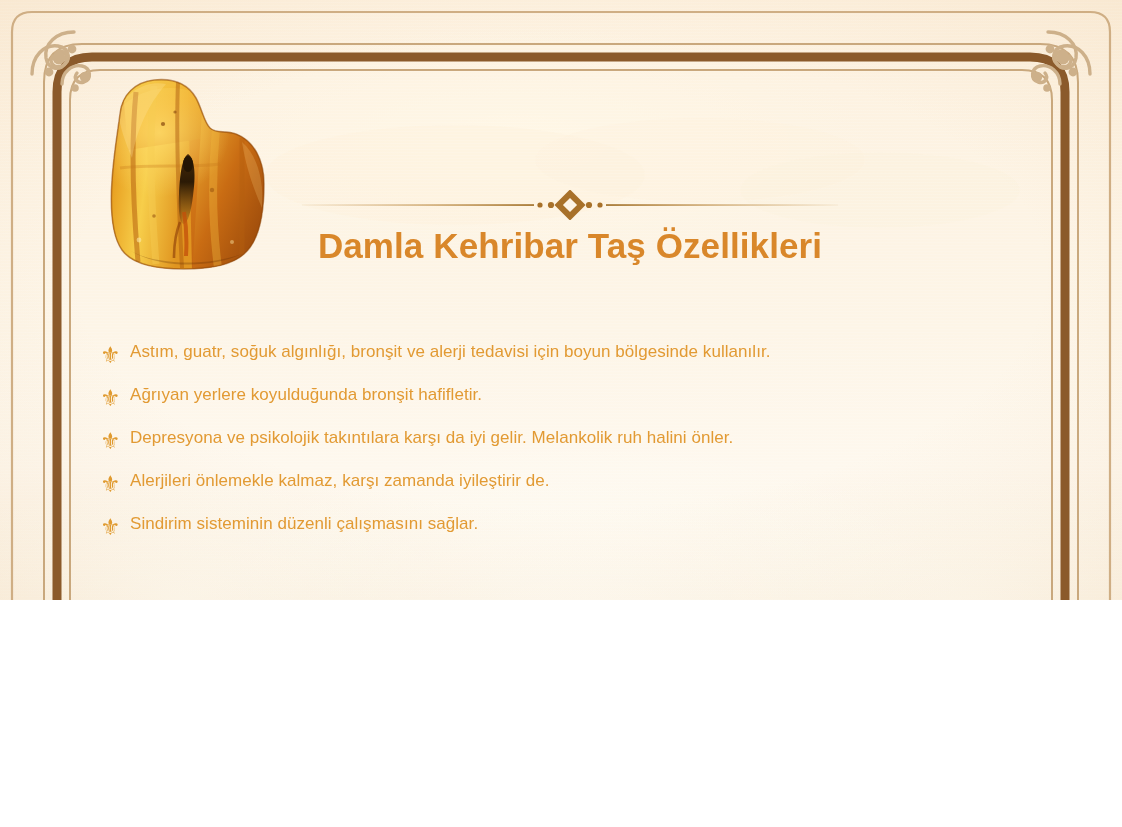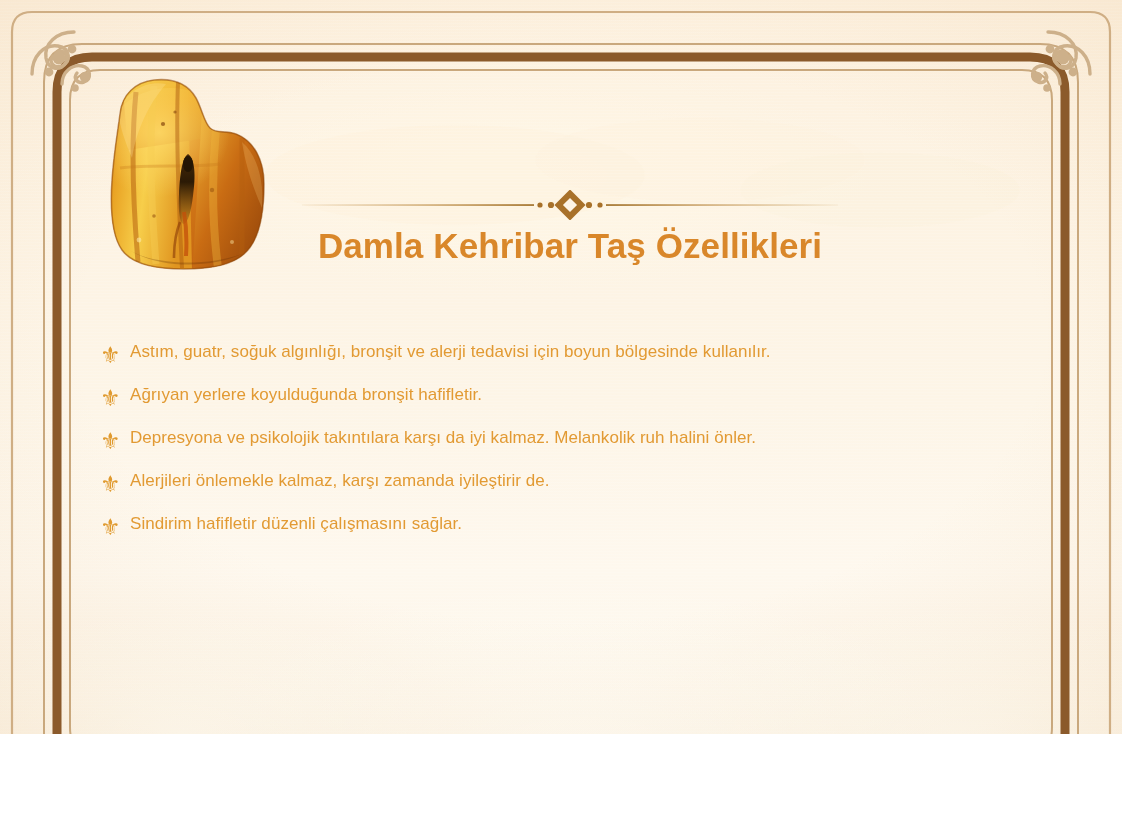--- a/index.html
+++ b/index.html
@@ -8,21 +8,21 @@
     padding: 0;
     background: #ffffff;
   }
   body {
     font-family: "Liberation Sans", sans-serif;
   }
 
   .infographic {
     position: relative;
     width: 1122px;
-    height: 734px;
+    height: 600px;
     overflow: hidden;
     background: #404040;
   }
 
   
   .bg-base {
     position: absolute;
     inset: 0;
     background:
       radial-gradient(ellipse 640px 300px at 52% 104%, #fffdf6 0%, rgba(255,253,246,0) 62%),
@@ -368,28 +368,28 @@
       <span class="feature-text">Astım, guatr, soğuk algınlığı, bronşit ve alerji tedavisi için boyun bölgesinde kullanılır.</span>
     </li>
 
     <li class="feature-item">
       <span class="bullet-icon">⚜</span>
       <span class="feature-text">Ağrıyan yerlere koyulduğunda bronşit hafifletir.</span>
     </li>
 
     <li class="feature-item">
       <span class="bullet-icon">⚜</span>
-      <span class="feature-text">Depresyona ve psikolojik takıntılara karşı da iyi kalmaz. Melankolik ruh halini önler.</span>
+      <span class="feature-text">Depresyona ve psikolojik takıntılara karşı da iyi gelir. Melankolik ruh halini önler.</span>
     </li>
 
     <li class="feature-item">
       <span class="bullet-icon">⚜</span>
       <span class="feature-text">Alerjileri önlemekle kalmaz, karşı zamanda iyileştirir de.</span>
     </li>
 
     <li class="feature-item">
       <span class="bullet-icon">⚜</span>
-      <span class="feature-text">Sindirim hafifletir düzenli çalışmasını sağlar.</span>
+      <span class="feature-text">Sindirim sisteminin düzenli çalışmasını sağlar.</span>
     </li>
 
   </ul>
 
 </div>
 
 </body></html>

